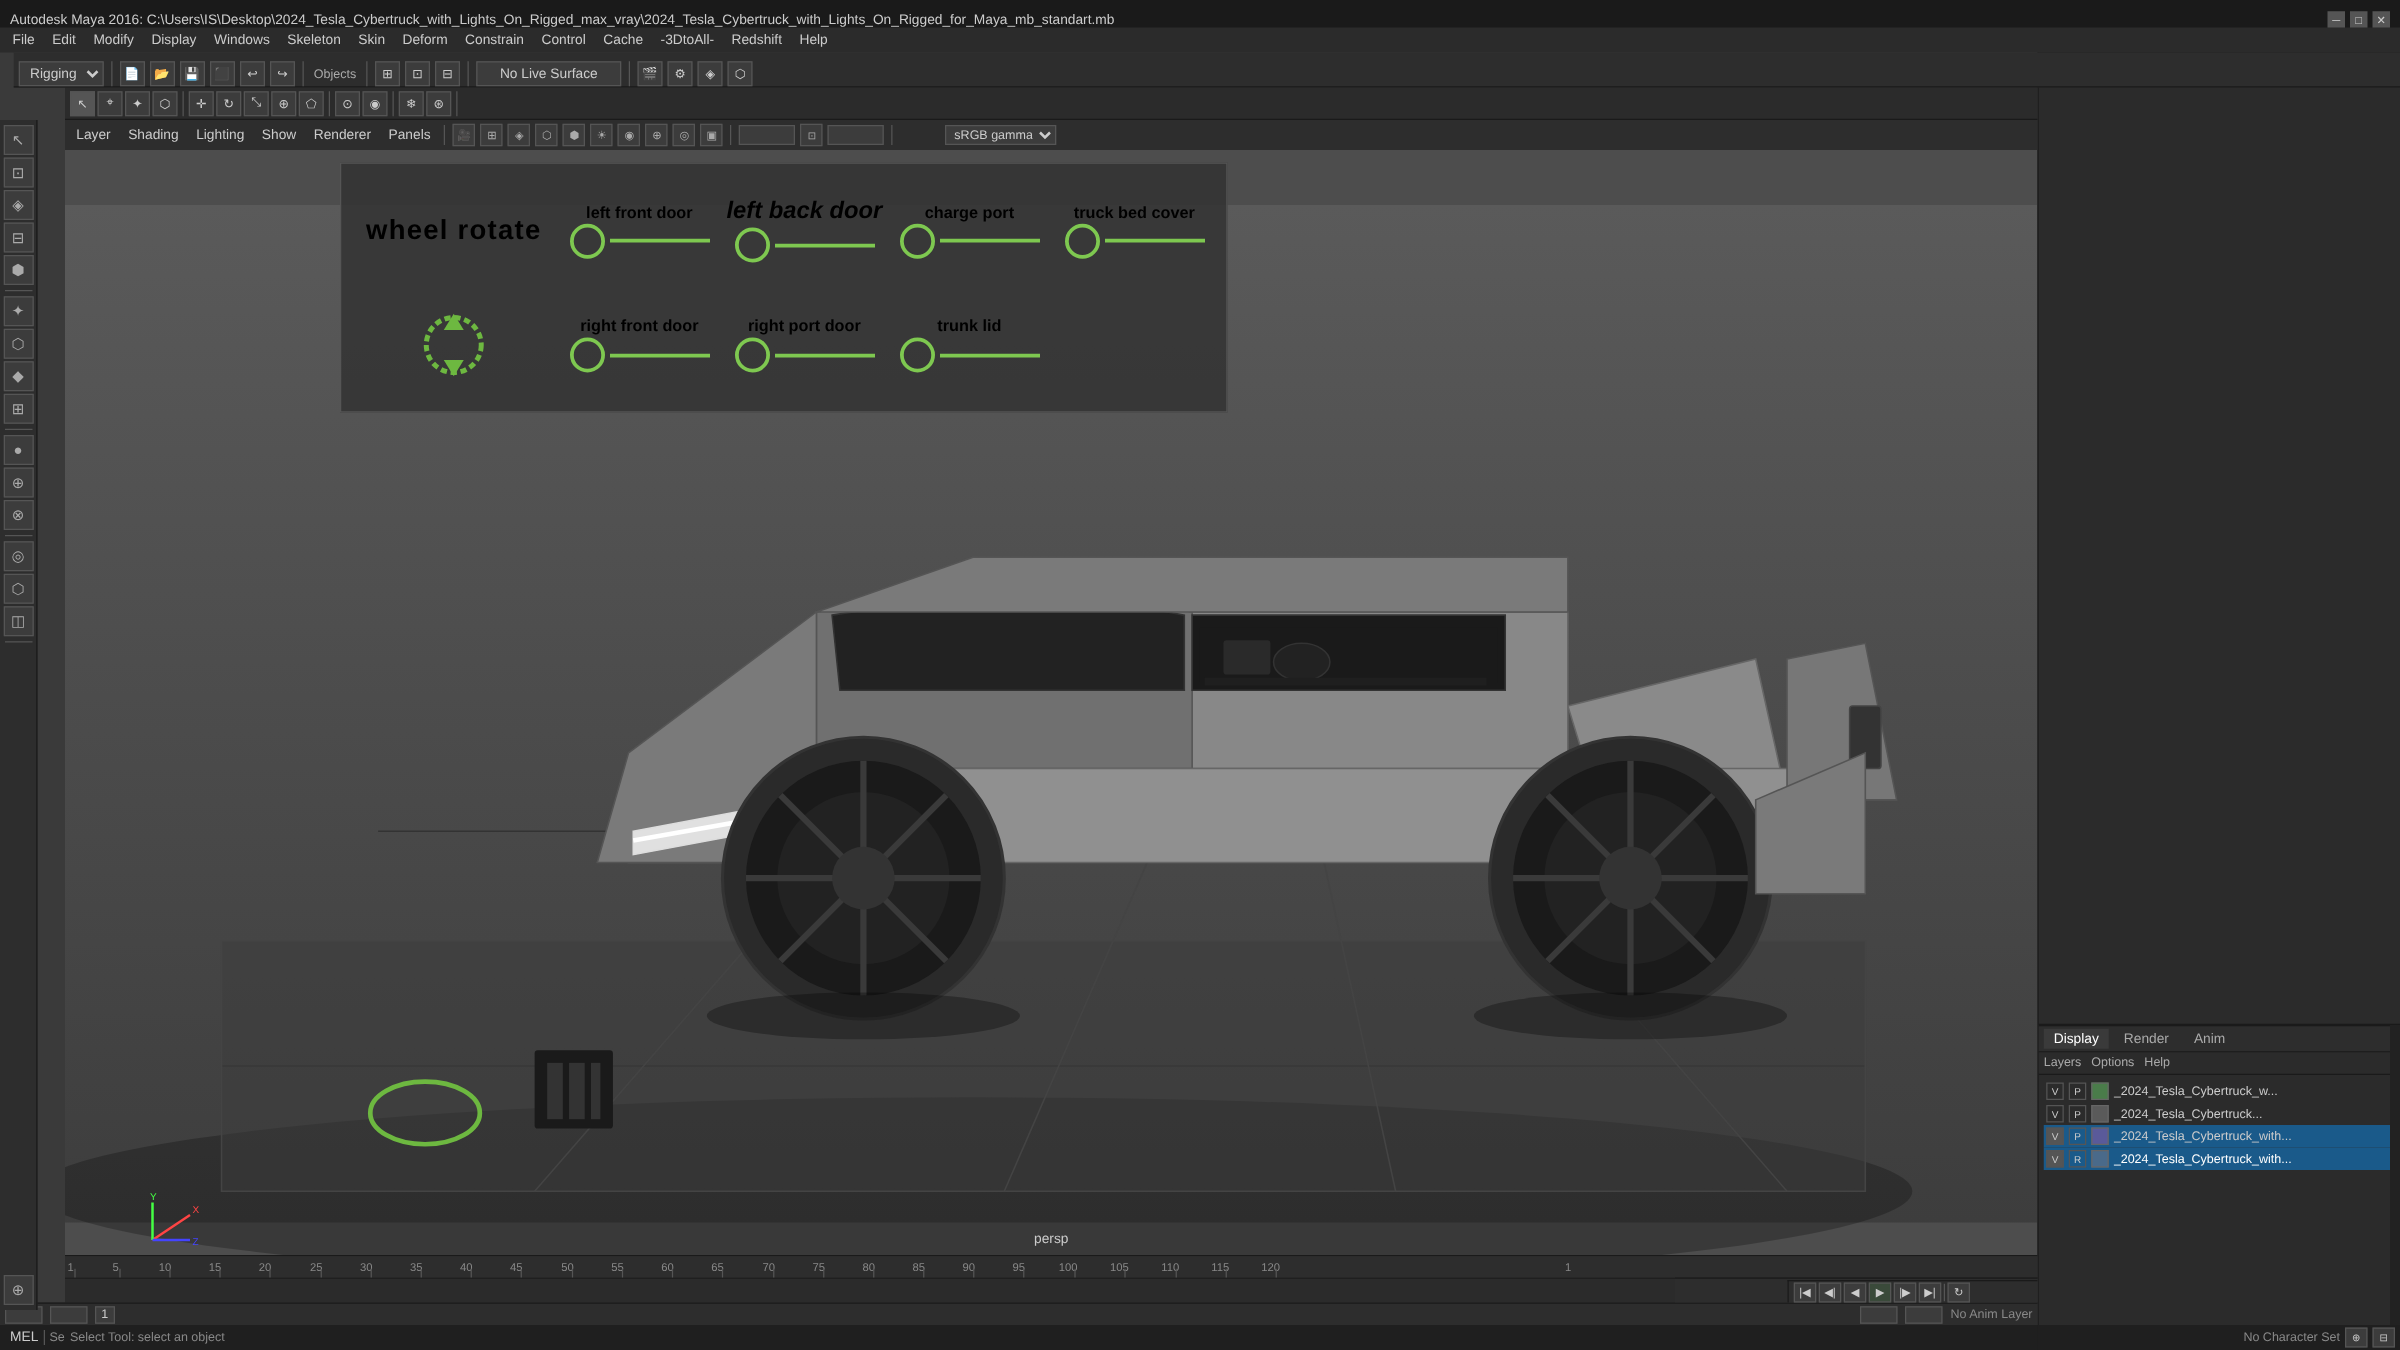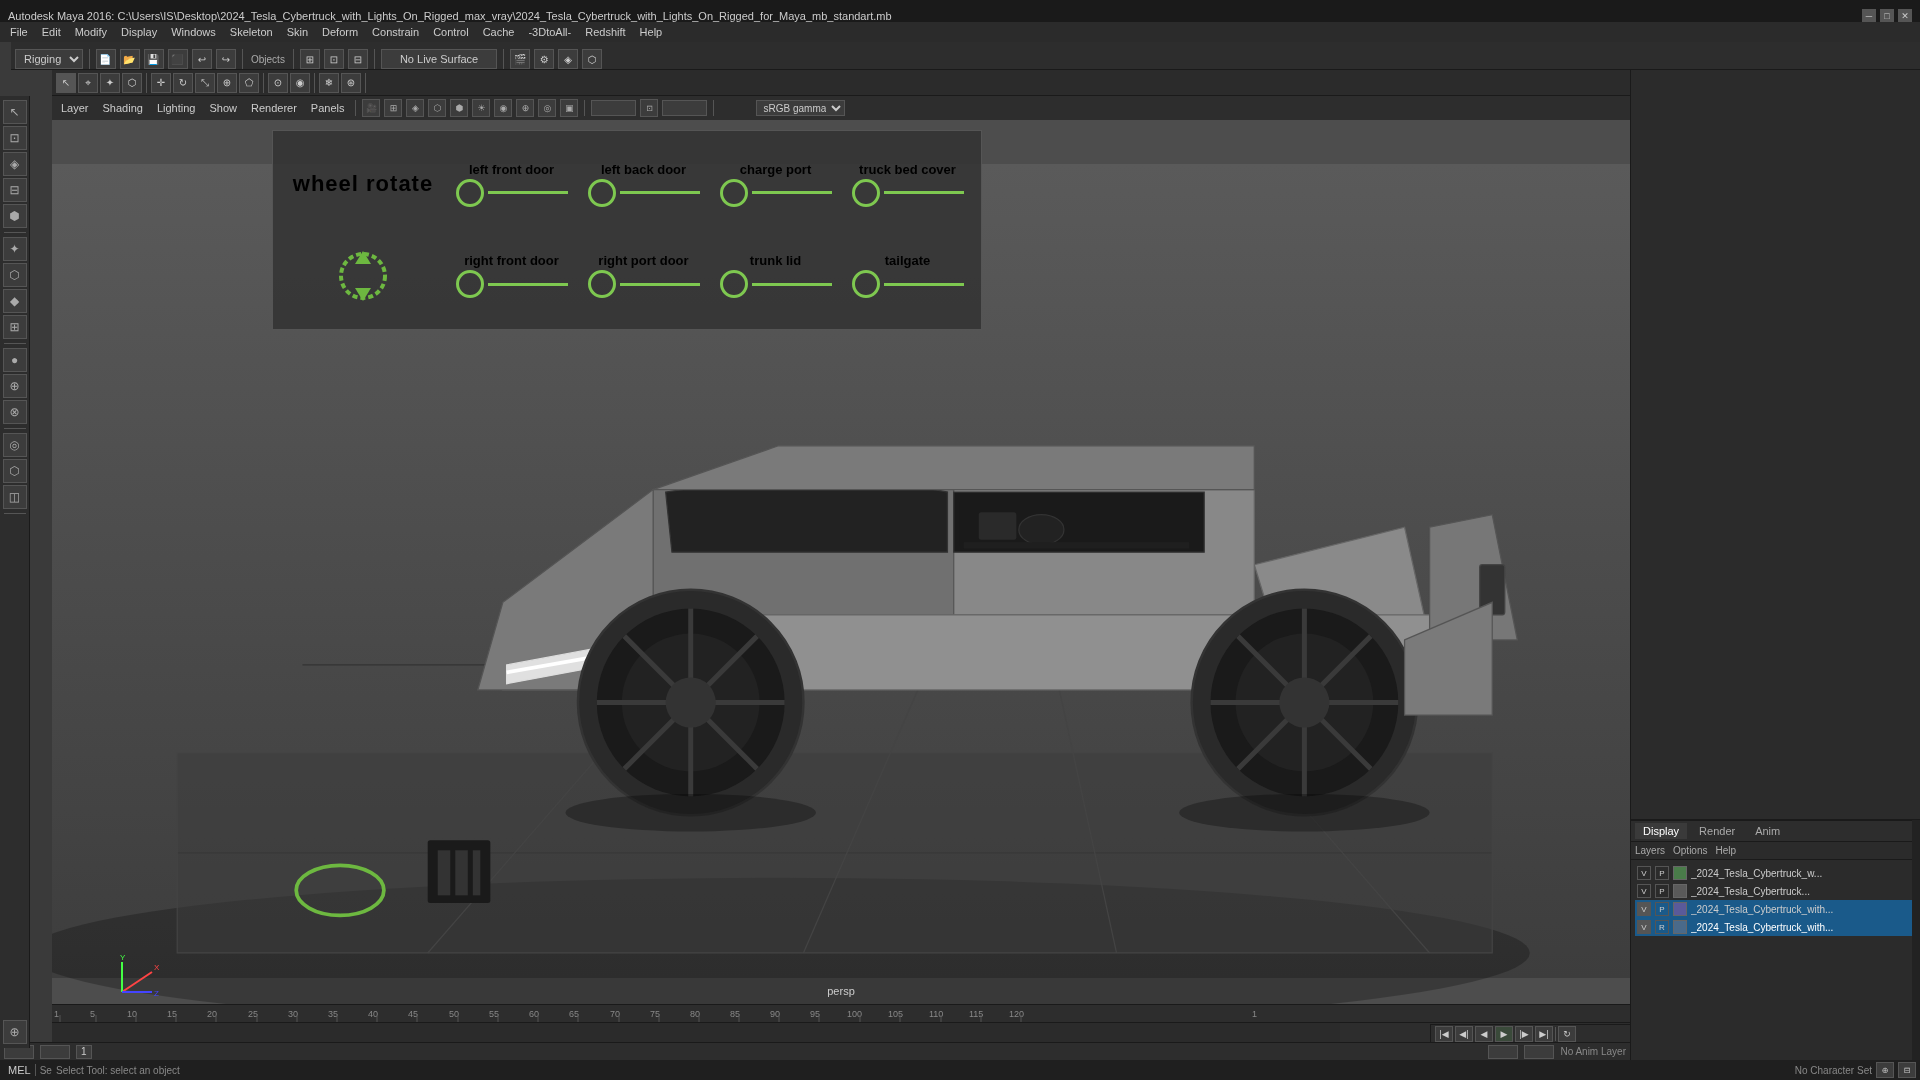--- a/index.html
+++ b/index.html
@@ -818,21 +818,21 @@
 
       <div class="rig-control">
         <span class="rig-control-label" style="font-family:Impact,Arial;font-size:13px;">left front door</span>
         <div class="rig-control-row">
           <div class="rig-circle"></div>
           <div class="rig-line"></div>
         </div>
       </div>
 
       <div class="rig-control">
-        <span class="rig-control-label" style="font-family:Impact,Arial;font-size:13px;">left back door</span>
+        <span class="rig-control-label" style="font-family:Impact,Arial;font-size:19px;font-style:italic;">left back door</span>
         <div class="rig-control-row">
           <div class="rig-circle"></div>
           <div class="rig-line"></div>
         </div>
       </div>
 
       <div class="rig-control">
         <span class="rig-control-label" style="font-family:Impact,Arial;font-size:13px;">charge port</span>
         <div class="rig-control-row">
           <div class="rig-circle"></div>
@@ -873,27 +873,20 @@
       </div>
 
       <div class="rig-control">
         <span class="rig-control-label" style="font-family:Impact,Arial;font-size:13px;">trunk lid</span>
         <div class="rig-control-row">
           <div class="rig-circle"></div>
           <div class="rig-line"></div>
         </div>
       </div>
 
-      <div class="rig-control">
-        <span class="rig-control-label" style="font-family:Impact,Arial;font-size:13px;">tailgate</span>
-        <div class="rig-control-row">
-          <div class="rig-circle"></div>
-          <div class="rig-line"></div>
-        </div>
-      </div>
     </div>
 
     <div id="persp-label">persp</div>
 
     <div id="axis-indicator">
       <svg width="50" height="50" viewBox="0 0 50 50">
         <line x1="10" y1="40" x2="40" y2="20" stroke="#ff4444" stroke-width="2"></line>
         <line x1="10" y1="40" x2="10" y2="10" stroke="#44ff44" stroke-width="2"></line>
         <line x1="10" y1="40" x2="40" y2="40" stroke="#4444ff" stroke-width="2"></line>
         <text x="42" y="18" fill="#ff4444" font-size="8">X</text>

